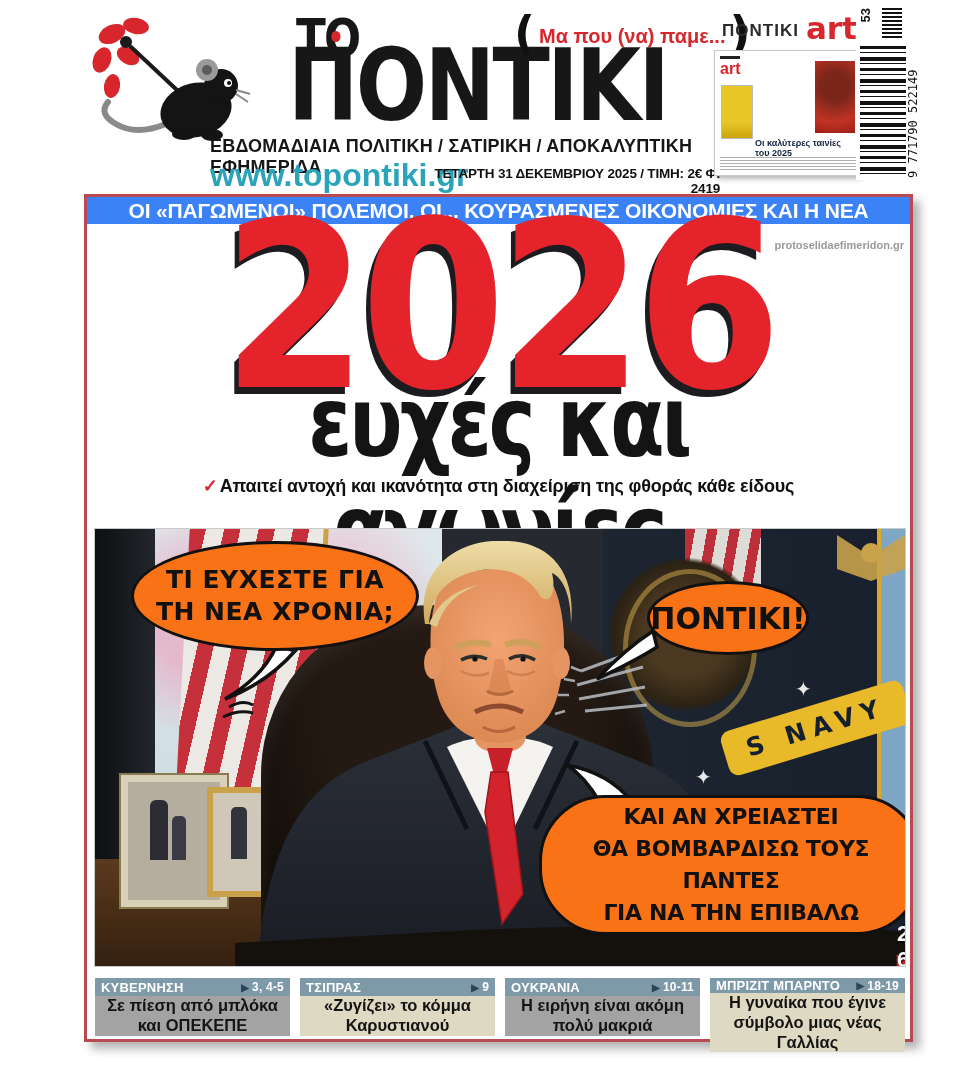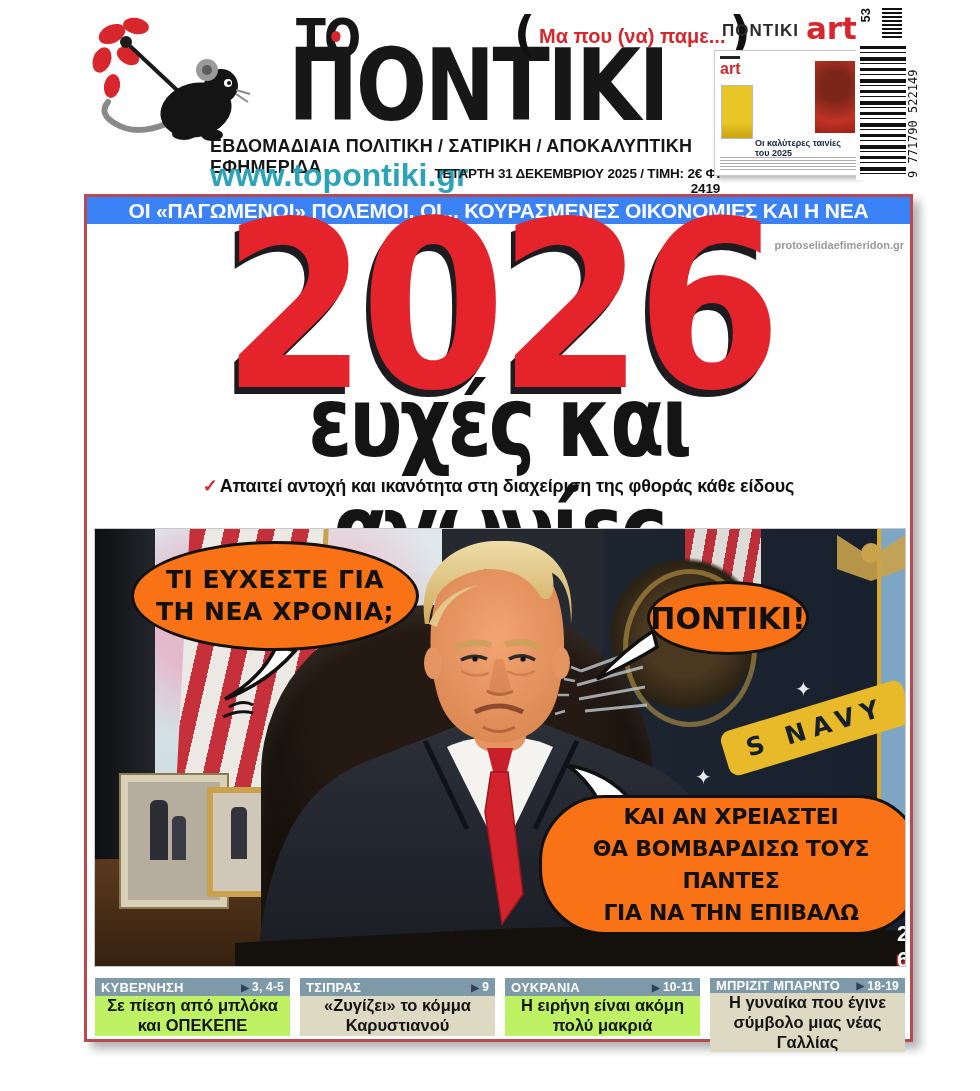--- a/index.html
+++ b/index.html
@@ -128,21 +128,21 @@
   .pageref .tri{color:#e4232a;font-size:17px;text-shadow:none;}
   
   .teasers{position:absolute;left:8px;top:781px;width:810px;height:58px;display:flex;gap:10px;}
   .teaser{flex:1;display:flex;flex-direction:column;cursor:pointer;}
   .t-head{height:22px;background:#7e99a8;display:flex;align-items:center;justify-content:space-between;
       padding:0 6px;color:#fff;font-weight:bold;font-size:13px;letter-spacing:.2px;}
   .t-pages{display:flex;align-items:center;gap:3px;font-size:12px;}
   .t-pages .page-arrow-icon{color:#2d4257;font-size:10px;}
   .t-body{flex:1;display:flex;align-items:center;justify-content:center;text-align:center;
       font-weight:bold;font-size:16.5px;line-height:1.2;color:#141414;white-space:pre-line;}
-  .t-blue{background:#bef264;}
+  .t-blue{background:#a3a3a3;}
   .t-beige{background:#ded9c3;}
 </style>
 </head>
 <body>
 
 <div class="page">
 
   <svg class="mast-mouse" viewBox="0 0 205 130">
     <ellipse cx="34" cy="22" rx="14" ry="9" fill="#d8262d" transform="rotate(-25 34 22)"></ellipse>
     <ellipse cx="58" cy="14" rx="13" ry="8" fill="#d8262d" transform="rotate(10 58 14)"></ellipse>

